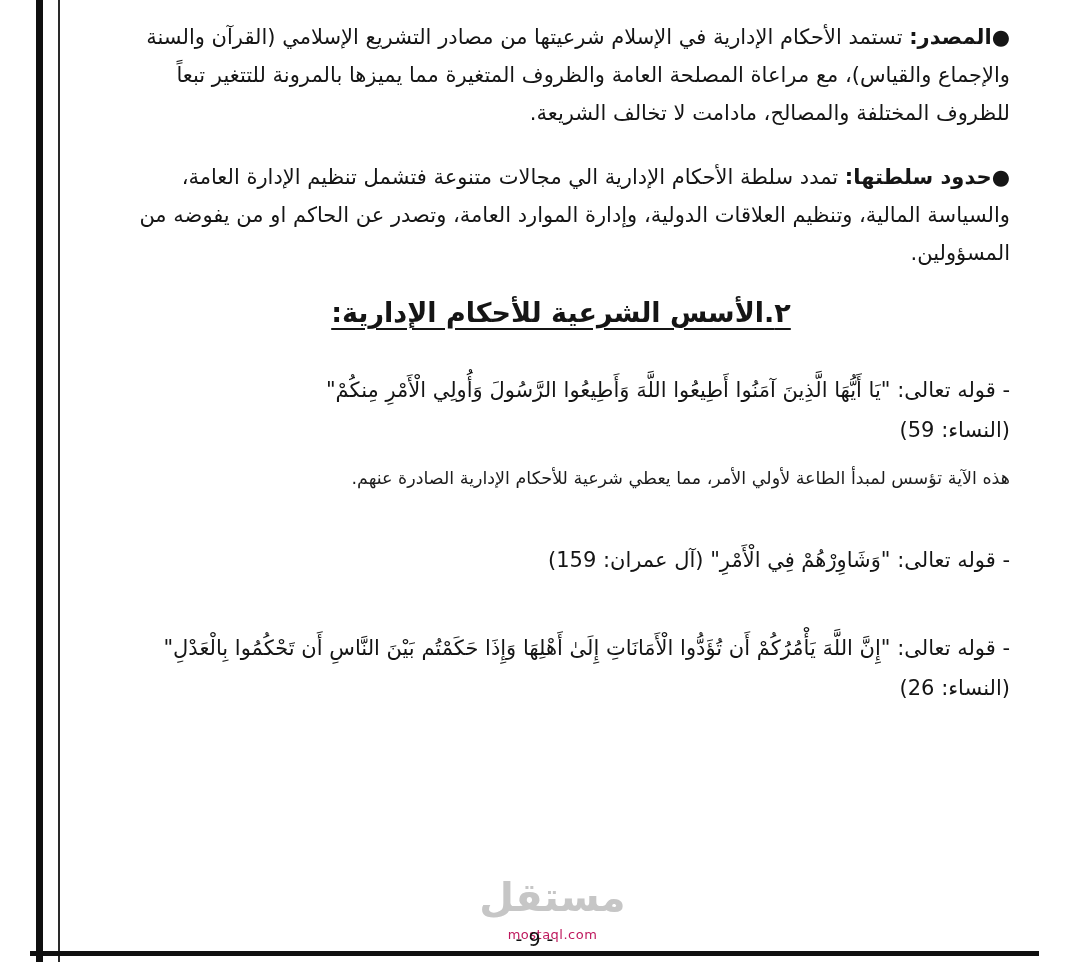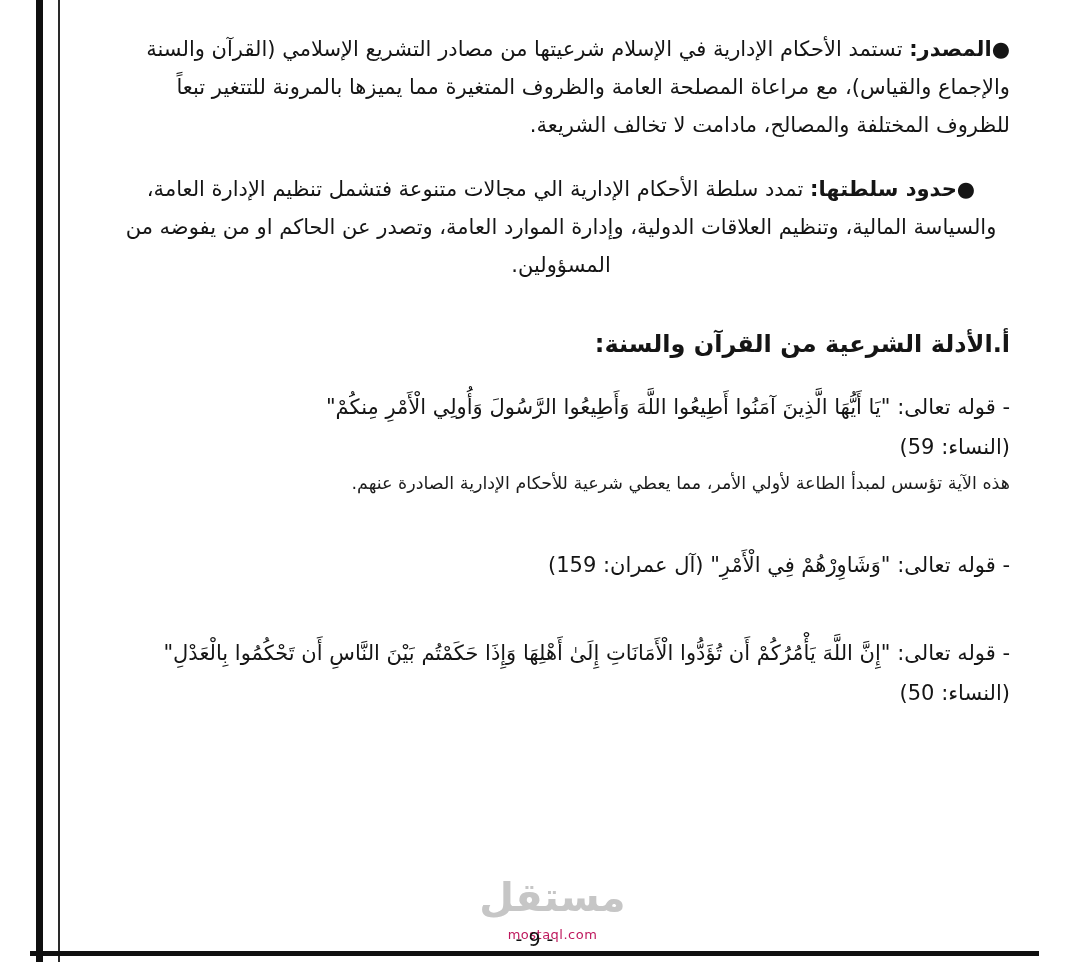--- a/index.html
+++ b/index.html
@@ -35,34 +35,34 @@
   }
   .bottom-rule {
     position: absolute;
     left: 30px; right: 30px;
     top: 951px; height: 5px;
     background: #101010;
   }
   
   .content {
     position: absolute;
-    top: 30px;
+    top: 18px;
     right: 59px;
     left: 112px;
     direction: rtl;
     text-align: right;
     color: #151515;
   }
   p, h1, h2 { margin: 0; }
   .body-par {
     font-size: 21px;
     line-height: 38px;
   }
   .par-source { margin-bottom: 26px; }
-  .par-authority { margin-bottom: 43px; text-align: center; }
+  .par-authority { margin-bottom: 22px; }
   .par-label { font-weight: bold; }
   .section-heading {
     text-align: center;
     font-size: 27px;
     font-weight: bold;
     text-decoration: underline;
     text-underline-offset: 6px;
     line-height: 38px;
     margin-bottom: 38px;
   }
@@ -79,21 +79,21 @@
   }
   .verse-block { margin-bottom: 48px; }
   .verse {
     font-size: 21px;
     line-height: 40px;
   }
   .ref-block { display: block; }
   .explain {
     font-size: 17.5px;
     line-height: 28px;
-    margin-top: 2px;
+    margin-top: 14px;
     color: #1c1c1c;
   }
   
   .watermark {
     position: absolute;
     top: 876px; left: 0;
     width: 1069px;
     text-align: center;
     pointer-events: none;
     padding-left: 18px;
@@ -134,43 +134,43 @@
   <div class="content">
 
     <p class="body-par par-source">
       <span class="par-label"><span>●</span><span>المصدر:</span></span><span> تستمد الأحكام الإدارية في الإسلام شرعيتها من مصادر التشريع الإسلامي (القرآن والسنة والإجماع والقياس)، مع مراعاة المصلحة العامة والظروف المتغيرة مما يميزها بالمرونة للتتغير تبعاً للظروف المختلفة والمصالح، مادامت لا تخالف الشريعة.</span>
     </p>
 
     <p class="body-par par-authority">
       <span class="par-label"><span>●</span><span>حدود سلطتها:</span></span><span> تمدد سلطة الأحكام الإدارية الي مجالات متنوعة فتشمل تنظيم الإدارة العامة، والسياسة المالية، وتنظيم العلاقات الدولية، وإدارة الموارد العامة، وتصدر عن الحاكم او من يفوضه من المسؤولين.</span>
     </p>
 
+    <h1 class="section-heading">٢.الأسس الشرعية للأحكام الإدارية:</h1>
 
-    <h2 class="subsection-heading">أ.الأدلة الشرعية من القرآن والسنة:</h2>
 
 
     <div class="verse-block">
       <p class="verse">
         <span>- قوله تعالى: "يَا أَيُّهَا الَّذِينَ آمَنُوا أَطِيعُوا اللَّهَ وَأَطِيعُوا الرَّسُولَ وَأُولِي الْأَمْرِ مِنكُمْ"</span>
         <span class="ref-block">(النساء: 59)</span>
       </p>
       <p class="explain">هذه الآية تؤسس لمبدأ الطاعة لأولي الأمر، مما يعطي شرعية للأحكام الإدارية الصادرة عنهم.</p>
     </div>
 
     <div class="verse-block">
       <p class="verse">
         <span>- قوله تعالى: "وَشَاوِرْهُمْ فِي الْأَمْرِ"</span>
         <span>(آل عمران: 159)</span>
       </p>
     </div>
 
     <div class="verse-block">
       <p class="verse">
         <span>- قوله تعالى: "إِنَّ اللَّهَ يَأْمُرُكُمْ أَن تُؤَدُّوا الْأَمَانَاتِ إِلَىٰ أَهْلِهَا وَإِذَا حَكَمْتُم بَيْنَ النَّاسِ أَن تَحْكُمُوا بِالْعَدْلِ"</span>
-        <span>(النساء: 50)</span>
+        <span>(النساء: 26)</span>
       </p>
     </div>
 
   </div>
 
   <div class="watermark">
     <div class="watermark-name">مستقل</div>
     <div class="watermark-url">mostaql.com</div>
   </div>
 

